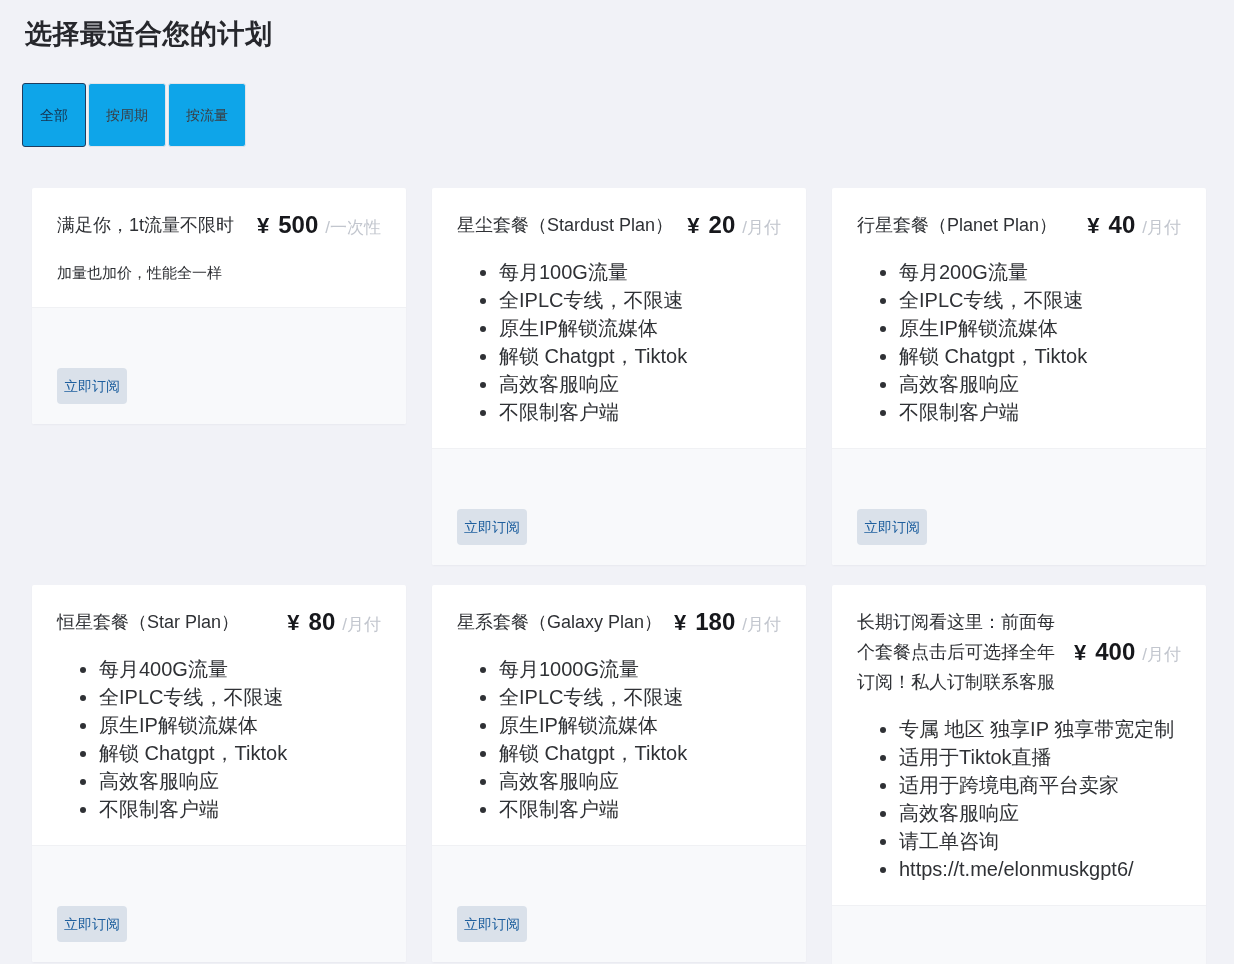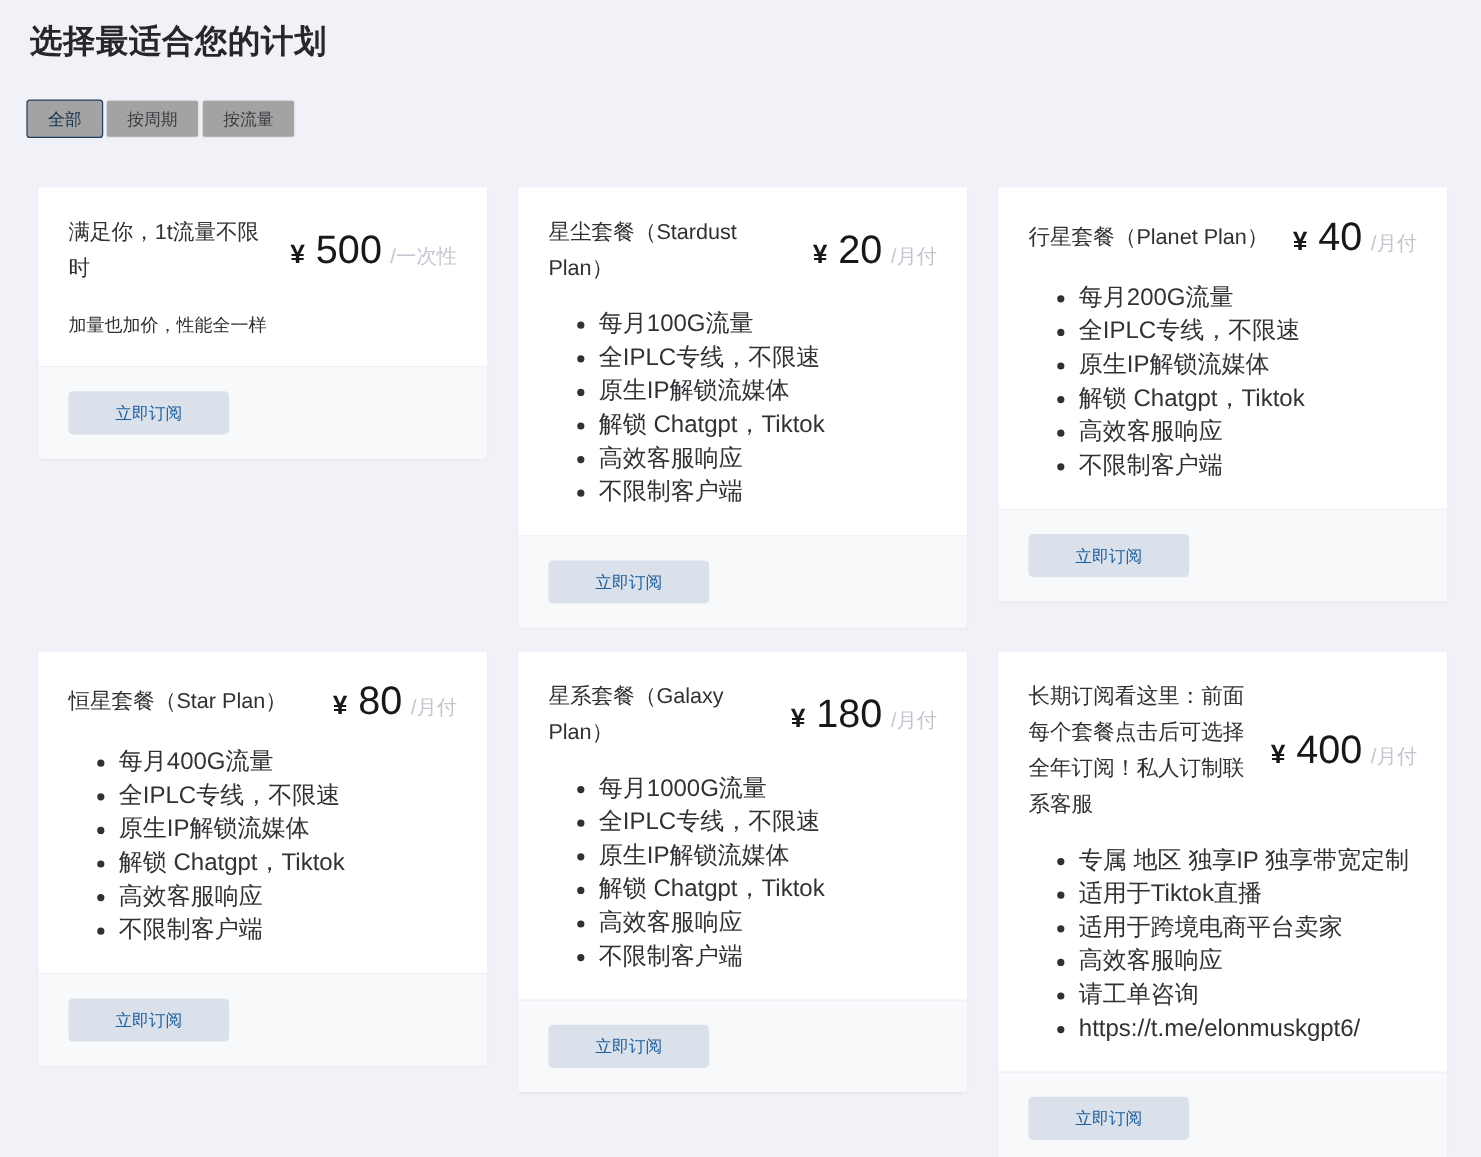--- a/index.html
+++ b/index.html
@@ -31,24 +31,24 @@
     font-weight:600;
     color:var(--heading-color);
     letter-spacing:0.5px;
   }
   .tabs{
     margin:15px 0 0 22px;
     display:inline-flex;
     gap:2px;
   }
   .tab{
-    background:#a3a3a3;
+    background:#0ea5e9;
     border:1px solid var(--tab-border);
     border-radius:3px;
-    padding:8px 17px;
+    padding:24px 17px;
     font-size:14px;
     color:#3a3d42;
     font-family:inherit;
     cursor:pointer;
     line-height:1;
   }
   .tab.active{
     border-color:var(--tab-active-border);
     color:var(--tab-active-text);
   }
@@ -88,22 +88,22 @@
     display:flex;
     align-items:baseline;
   }
   .price-currency{
     font-size:22px;
     font-weight:700;
     color:var(--price-color);
     margin-right:9px;
   }
   .price-amount{
-    font-size:33px;
-    font-weight:400;
+    font-size:24px;
+    font-weight:700;
     color:var(--price-color);
   }
   .price-period{
     font-size:17px;
     color:var(--suffix-color);
     margin-left:7px;
   }
   .plan-description{
     margin-top:24px;
     font-size:15px;
@@ -124,25 +124,26 @@
   .card-footer{
     background:var(--footer-bg);
     border-top:1px solid #f0f1f4;
     padding:20px 25px;
   }
   .subscribe-btn{
     background:var(--button-bg);
     color:var(--button-text);
     border:none;
     border-radius:4px;
-    padding:11px 39px;
+    padding:11px 7px;
     font-size:14px;
     font-family:inherit;
     line-height:1;
     cursor:pointer;
+    margin-top:40px;
   }
 </style>
 </head>
 <body>
 
 
 
 <h1 class="page-title">选择最适合您的计划</h1>
 
 <div class="tabs">

